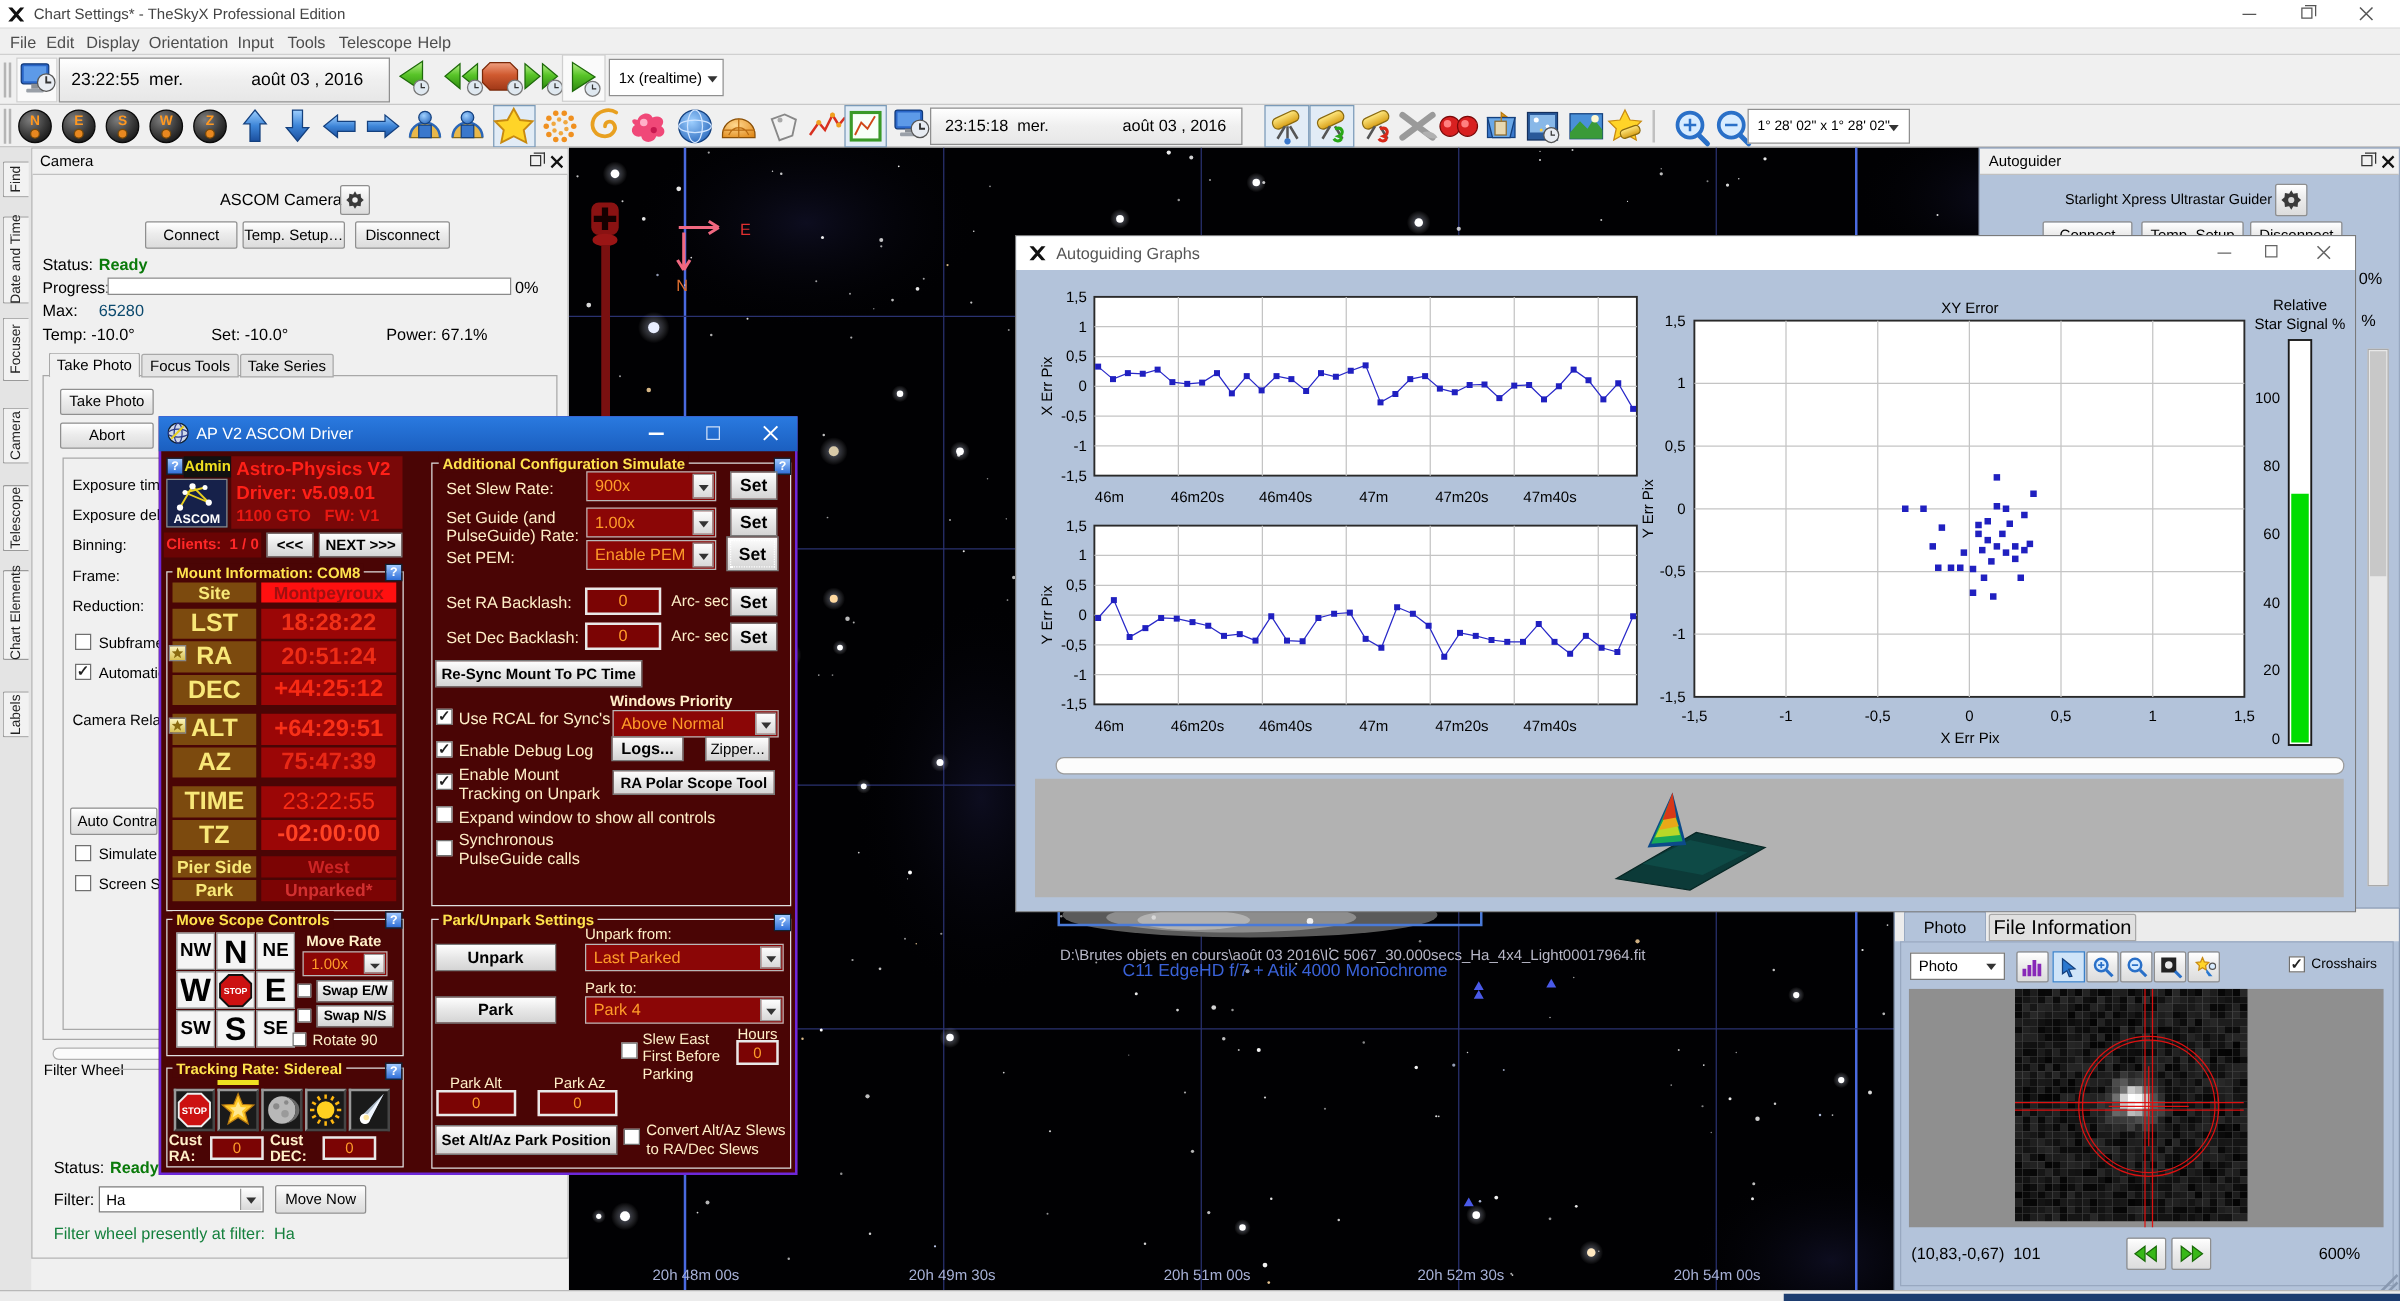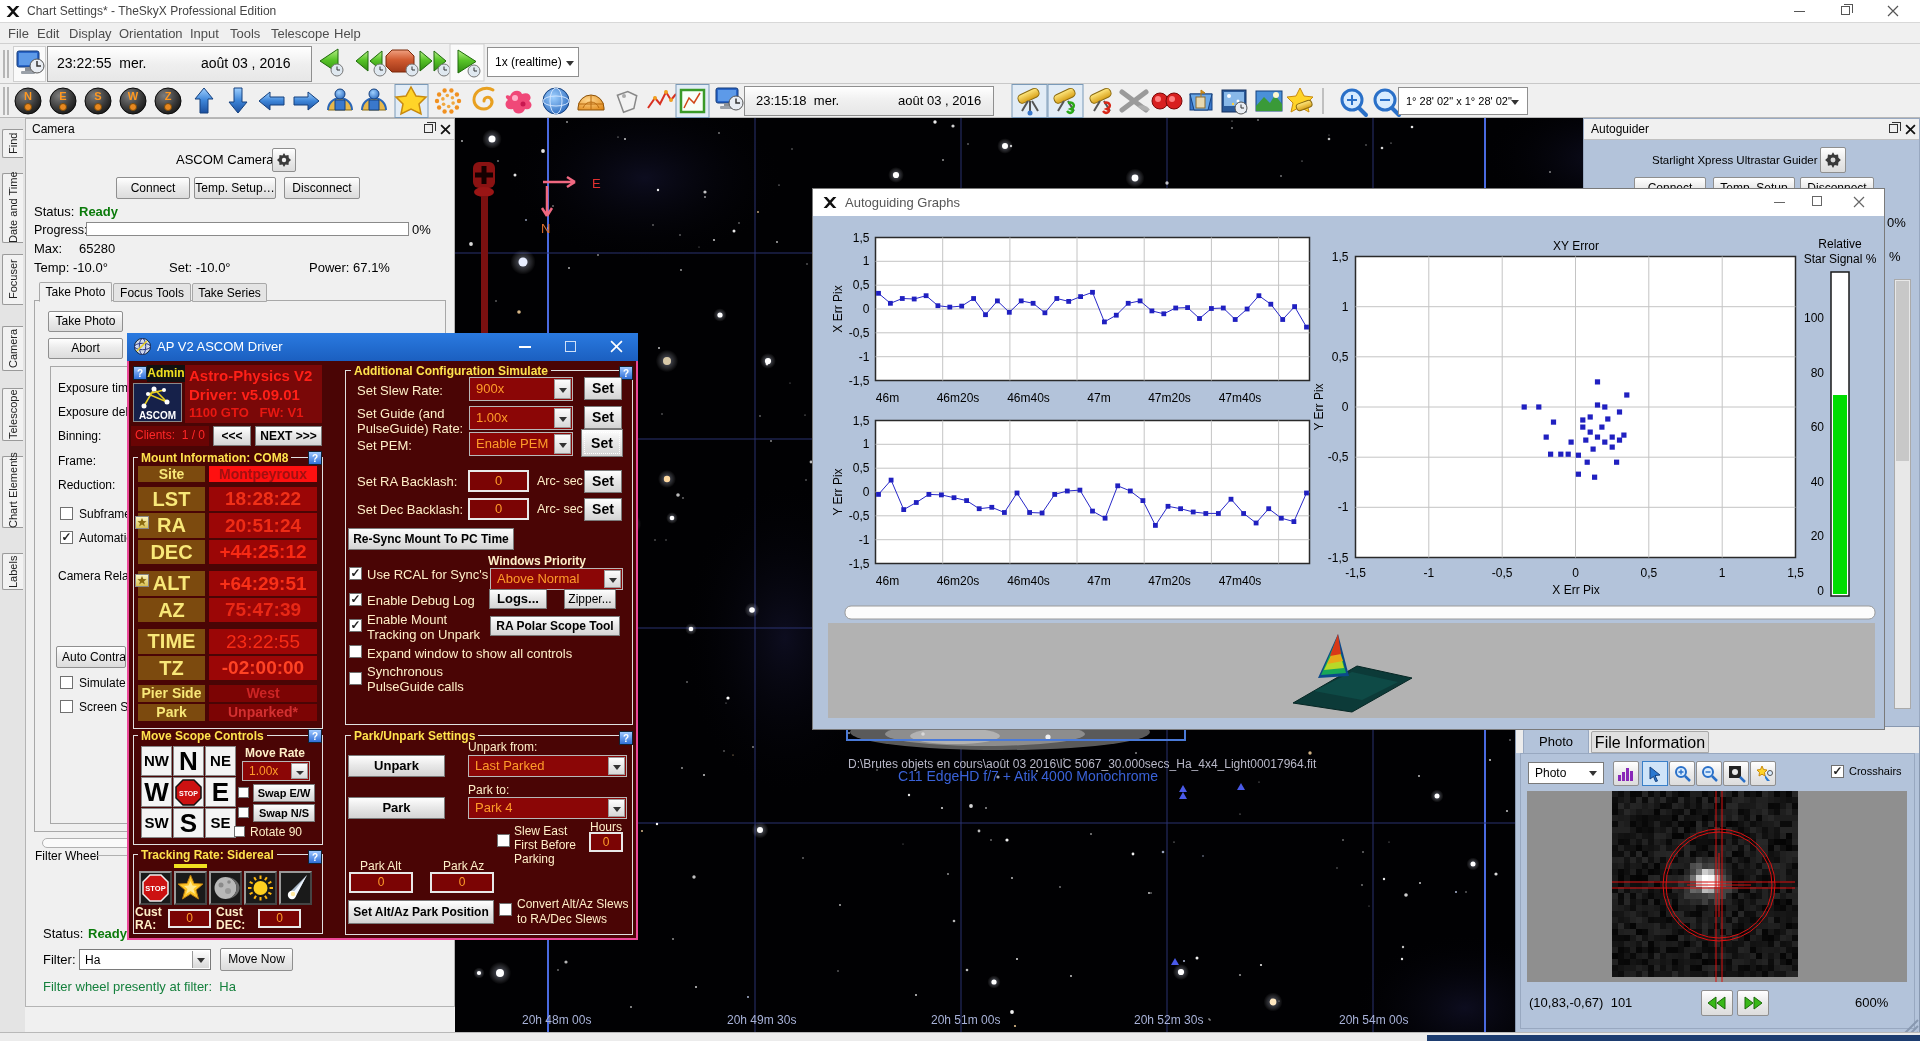--- a/index.html
+++ b/index.html
@@ -865,21 +865,21 @@
     </div>
  <div class="btn" style="left:90px;top:58px;width:74px;height:22px;line-height:20px">Connect</div>
  <div class="btn" style="left:168px;top:58px;width:82px;height:22px;line-height:20px">Temp. Setup…</div>
  <div class="btn" style="left:258px;top:58px;width:76px;height:22px;line-height:20px">Disconnect</div>
  <div class="a" style="left:8px;top:85px;font-size:13px;color:#000">Status:</div>
  <div class="a" style="left:53px;top:85px;font-size:13px;color:#0a7a0a;font-weight:bold">Ready</div>
  <div class="a" style="left:8px;top:104px;font-size:12.5px;color:#000">Progress:</div>
  <div class="a" style="left:60px;top:103px;width:323px;height:14px;background:#fff;border:1px solid #8a8a8a"></div>
  <div class="a" style="left:386px;top:103px;font-size:13px;color:#000">0%</div>
  <div class="a" style="left:8px;top:122px;font-size:13px;color:#000">Max:</div>
- <div class="a" style="left:53px;top:122px;font-size:13px;color:#000000">65280</div>
+ <div class="a" style="left:53px;top:122px;font-size:13px;color:#0c4a6e">65280</div>
  <div class="a" style="left:8px;top:141px;font-size:13px;color:#000">Temp: -10.0°</div>
  <div class="a" style="left:143px;top:141px;font-size:13px;color:#000">Set: -10.0°</div>
  <div class="a" style="left:283px;top:141px;font-size:13px;color:#000">Power: 67.1%</div>
  <div class="a" style="left:8px;top:181px;width:412px;height:532px;border:1px solid #a8a8a8;background:#f0f0f0"></div>
  <div class="a" style="left:13px;top:163px;width:73px;height:20px;background:#f0f0f0;border:1px solid #a8a8a8;border-bottom:1px solid #f0f0f0;border-radius:2px 2px 0 0;text-align:center;font-size:12px;line-height:19px">Take Photo</div>
  <div class="a" style="left:87px;top:164px;width:78px;height:19px;background:#e4e4e4;border:1px solid #a8a8a8;border-radius:2px 2px 0 0;text-align:center;font-size:12px;line-height:18px">Focus Tools</div>
  <div class="a" style="left:166px;top:164px;width:75px;height:19px;background:#e4e4e4;border:1px solid #a8a8a8;border-radius:2px 2px 0 0;text-align:center;font-size:12px;line-height:18px">Take Series</div>
  <div class="btn" style="left:22px;top:192px;width:75px;height:21px;line-height:19px">Take Photo</div>
  <div class="btn" style="left:22px;top:219px;width:75px;height:21px;line-height:19px">Abort</div>
  <div class="a" style="left:24px;top:247px;width:380px;height:458px;border:1px solid #a8a8a8"></div>
@@ -2200,21 +2200,21 @@
       <path d="M2 1 L8 8 L2 15 L6 15 L10 10.5 L14 15 L18 15 L12 8 L18 1 L14 1 L10 5.5 L6 1 Z" fill="#111"></path>
     </svg>
  <div class="a" style="left:33px;top:7px;font-size:13px;color:#555">Autoguiding Graphs</div>
  <div class="a" style="left:962px;top:14px;width:11px;height:1px;background:#666"></div>
  <div class="a" style="left:1000px;top:8px;width:10px;height:10px;border:1px solid #666"></div>
  <svg width="12" height="12" style="left:1041px;top:8px" viewBox="0 0 12 12">
       <path d="M1 1 L11 11 M11 1 L1 11" stroke="#666" stroke-width="1.2"></path>
     </svg>
 </div>
 
-<div class="a" style="left:127px;top:333px;width:511px;height:607px;background:#4a0505;border:2px solid #ec4899">
+<div class="a" style="left:127px;top:333px;width:511px;height:607px;background:#4a0505;border:2px solid #6d28d9">
  <div class="a" style="left:-2px;top:-2px;width:511px;height:28px;background:linear-gradient(#2a7ae0,#1b5fc0)">
   <svg width="17" height="17" style="left:7px;top:5px" viewBox="0 0 17 17">
         <circle cx="8.5" cy="8.5" r="8" fill="#cfd8ea" stroke="#123"></circle>
         <ellipse cx="8.5" cy="8.5" rx="8" ry="3.2" fill="none" stroke="#2a3a8a"></ellipse>
         <ellipse cx="8.5" cy="8.5" rx="3.2" ry="8" fill="none" stroke="#2a3a8a"></ellipse>
         <path d="M3 13 L13 3" stroke="#e8d020" stroke-width="1.6"></path>
       </svg>
   <div class="a" style="left:30px;top:6px;font-size:13px;color:#fff">AP V2 ASCOM Driver</div>
   <div class="a" style="left:392px;top:13px;width:12px;height:2px;background:#fff"></div>
   <div class="a" style="left:438px;top:8px;width:11px;height:11px;border:1.5px solid #cfe0f8"></div>
@@ -2233,21 +2233,21 @@
         <circle cx="33" cy="18" r="2.5" fill="#fff"></circle>
         <circle cx="14" cy="10" r="2" fill="#fff"></circle>
         <circle cx="30" cy="6" r="2" fill="#fff"></circle>
   </svg>
   <div class="a" style="left:0;top:26px;width:47px;text-align:center;color:#fff;font-weight:bold;font-size:10px">ASCOM</div>
  </div>
  <div class="a" style="left:56px;top:30px;width:137px;height:58px;background:#7a0808"></div>
  <div class="a" style="left:60px;top:32px;font-size:15px;font-weight:bold;color:#ff2018;white-space:nowrap">Astro-Physics V2</div>
  <div class="a" style="left:60px;top:51px;font-size:15px;font-weight:bold;color:#ff2018;white-space:nowrap">Driver: v5.09.01</div>
  <div class="a" style="left:60px;top:70px;font-size:13px;font-weight:bold;color:#e81812;white-space:nowrap">1100 GTO&nbsp;&nbsp; FW: V1</div>
- <div class="a" style="left:2px;top:91px;width:78px;height:20px;background:#6a0404;color:#ff2828;font-weight:normal;font-size:12px;text-align:center;line-height:19px">Clients:&nbsp; 1 / 0</div>
+ <div class="a" style="left:2px;top:91px;width:78px;height:20px;background:#6a0404;color:#ff2828;font-weight:bold;font-size:12px;text-align:center;line-height:19px">Clients:&nbsp; 1 / 0</div>
  <div class="gbtn" style="left:84px;top:91px;width:38px;height:20px;font-size:12px;line-height:18px">&lt;&lt;&lt;</div>
  <div class="gbtn" style="left:126px;top:91px;width:67px;height:20px;font-size:12px;line-height:18px">NEXT &gt;&gt;&gt;</div>
 
  <div class="grp" style="left:4px;top:122px;width:190px;height:272px"></div>
  <div class="gt" style="left:9px;top:116px">Mount Information: COM8</div>
  <div class="qm" style="left:179px;top:116px">?</div>
 <div class="a" style="left:9px;top:131px;width:67px;height:16px;background:#7c4a0e;color:#f8e878;font-weight:bold;font-size:14px;text-align:center;line-height:16px">Site</div>
     <div class="a" style="left:80px;top:131px;width:108px;height:16px;background:#ff1010;color:#a01010;font-weight:bold;font-size:14px;text-align:center;line-height:16px">Montpeyroux</div>
     <div class="a" style="left:9px;top:152px;width:67px;height:24px;background:#7c4a0e;color:#f8e878;font-weight:bold;font-size:20px;text-align:center;line-height:24px">LST</div>
     <div class="a" style="left:80px;top:152px;width:108px;height:24px;background:#9b0606;color:#f03018;font-weight:bold;font-size:19px;text-align:center;line-height:24px">18:28:22</div>

